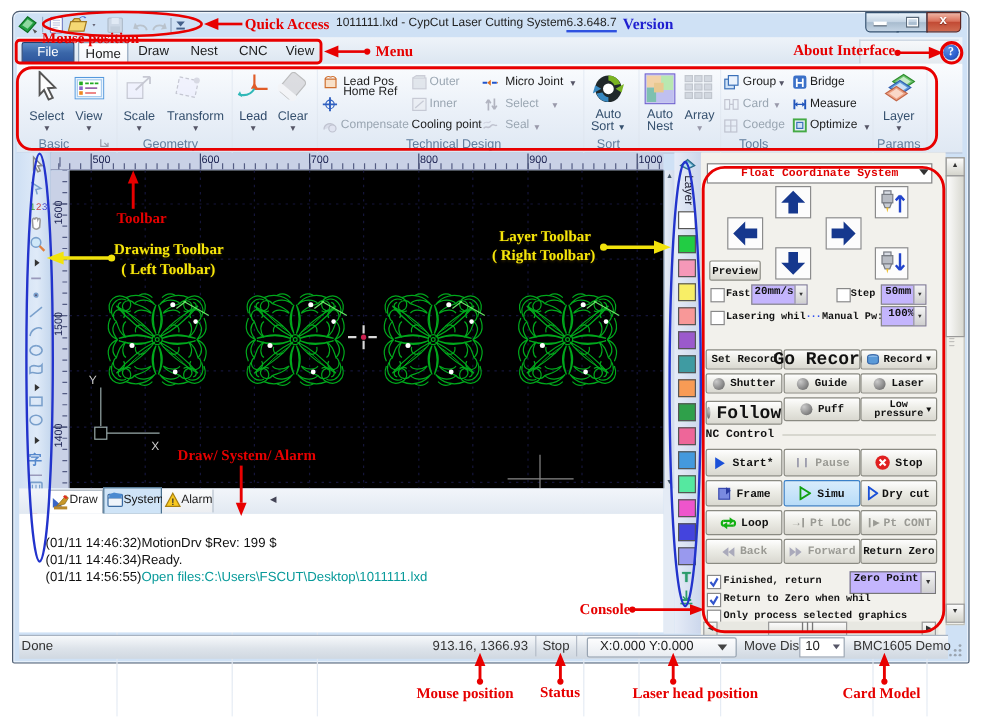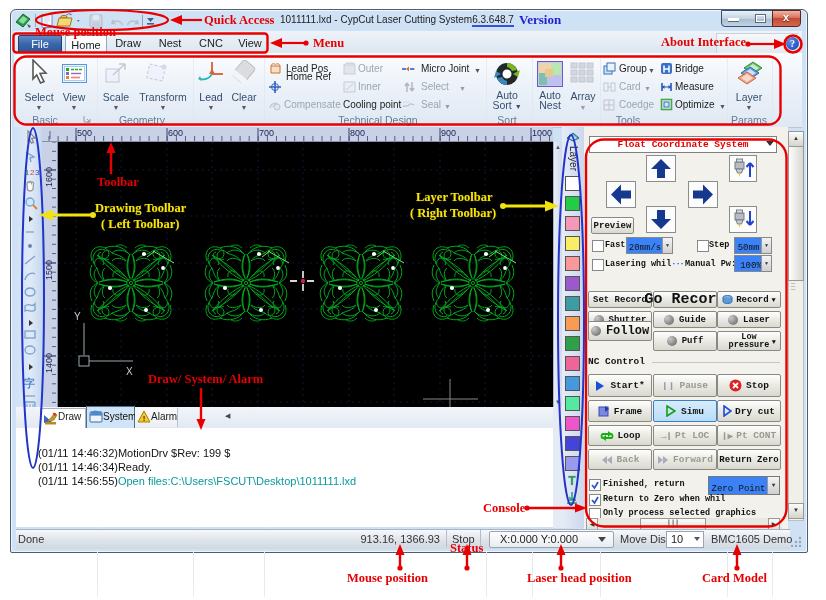--- a/index.html
+++ b/index.html
@@ -452,21 +452,21 @@
       <g>
         <rect x="5" y="6" width="9" height="7" fill="#b8bcc4" stroke="#787c84"></rect>
         <path d="M6 13h7l-1.5 4h-4z" fill="#c8ccd4" stroke="#787c84"></path>
         <path d="M8.5 17h2l-1 4z" fill="#f0c030"></path>
         <rect x="6.5" y="3" width="6" height="3" fill="#d8dce4" stroke="#787c84"></rect>
         <path d="M20 4v14M20 18l-3.5-4M20 18l3.5-4" stroke="#2244cc" stroke-width="2" fill="none"></path>
       </g>
     </svg></div>
 <div class="btn" style="left:591px;top:217px;width:41px;height:15px;font-size:9px">Preview</div>
 <style>.pl{position:absolute;font-family:"Liberation Mono",monospace;font-weight:bold;font-size:8.5px;color:#111;white-space:nowrap}
-.combo{position:absolute;background:#3b82f6;border:1px solid #888;font-family:"Liberation Mono",monospace;font-weight:normal;font-size:9px;color:#111;display:flex;align-items:flex-end;justify-content:center}
+.combo{position:absolute;background:#c4b5fd;border:1px solid #888;font-family:"Liberation Mono",monospace;font-weight:bold;font-size:9px;color:#111;display:flex;align-items:flex-start;justify-content:center}
 .cbar{position:absolute;width:9px;background:linear-gradient(#f4f4f4,#cfcfcf);border-left:1px solid #999;right:0;top:0;bottom:0;display:flex;align-items:center;justify-content:center;font-size:5px;color:#333}</style>
 <div class="cb" style="left:592px;top:240px"></div>
 <div class="pl" style="left:605px;top:240px">Fast</div>
 <div class="combo" style="left:626px;top:237px;width:45px;height:15px">
     <span style="margin-right:9px">20mm/s</span>
     <div class="cbar">▼</div>
   </div>
 <div class="cb" style="left:697px;top:240px"></div>
 <div class="pl" style="left:709px;top:240px">Step</div>
 <div class="combo" style="left:734px;top:237px;width:36px;height:15px">
@@ -483,21 +483,21 @@
 <style>.sph{display:inline-block;width:10px;height:10px;border-radius:50%;background:radial-gradient(circle at 3px 3px,#cacaca,#7e7e7e 70%,#5a5a5a);margin-right:5px;vertical-align:-1px}</style>
 <div class="btn" style="left:588px;top:291px;width:62px;height:15px;font-size:9px">Set Record</div>
 <div class="btn" style="left:653px;top:291px;width:62px;height:15px;font-size:15px">Go Record</div>
 <div class="btn" style="left:717px;top:291px;width:62px;height:15px;font-size:9px"><svg width="11" height="9" style="margin-right:3px">
       <ellipse cx="5.5" cy="2.5" rx="4.5" ry="2" fill="#86b8e8" stroke="#3a6aaa"></ellipse>
       <path d="M1 2.5v4c0 1.1 2 2 4.5 2s4.5-.9 4.5-2v-4" fill="#5a9ad8" stroke="#3a6aaa"></path>
     </svg>Record<span style="margin-left:3px;font-size:7px">▼</span></div>
 <div class="btn" style="left:588px;top:311px;width:62px;height:15px;font-size:9px"><span class="sph"></span>Shutter</div>
 <div class="btn" style="left:653px;top:311px;width:62px;height:15px;font-size:9px"><span class="sph"></span>Guide</div>
 <div class="btn" style="left:717px;top:311px;width:62px;height:15px;font-size:9px"><span class="sph"></span>Laser</div>
-<div class="btn" style="left:588px;top:321px;width:62px;height:18px;font-size:12px"><span class="sph"></span>Follow</div>
+<div class="btn" style="left:588px;top:334px;width:62px;height:18px;font-size:15px"><span class="sph"></span>Follow</div>
 <div class="btn" style="left:653px;top:331px;width:62px;height:18px;font-size:9px"><span class="sph"></span>Puff</div>
 <div class="btn" style="left:717px;top:331px;width:62px;height:18px;font-size:8.5px;line-height:8px;text-align:center">Low<br>pressure<span style="position:absolute;right:4px;top:6px;font-size:7px">▼</span></div>
 <div class="pl" style="left:588px;top:356px;font-size:9.5px">NC Control</div>
 <div class="ab" style="left:652px;top:362px;width:128px;height:1px;background:#c6c6bc"></div>
 <div class="btn" style="left:588px;top:374px;width:62px;height:21px;font-size:9.5px"><svg width="10" height="12" style="margin-right:5px">
       <path d="M1 1l8 5-8 5z" fill="#1a50d8"></path>
     </svg>Start*</div>
 <div class="btn dis" style="left:653px;top:374px;width:62px;height:21px;font-size:9.5px"><span style="color:#99a;letter-spacing:1px;margin-right:4px;font-weight:bold">❙❙</span>Pause</div>
 <div class="btn" style="left:717px;top:374px;width:62px;height:21px;font-size:9.5px"><svg width="13" height="13" style="margin-right:4px">
       <circle cx="6.5" cy="6.5" r="6" fill="#e02020"></circle>
@@ -609,21 +609,21 @@
 <div class="ab ser" style="left:661px;top:35px;font-size:12.5px">About Interface</div>
 <div class="ab ser" style="left:97px;top:175px;font-size:12.5px">Toolbar</div>
 <style>.yel{color:#f5e60a;text-shadow:0 1px 2px #221a00,0 0 1px #443300}</style>
 <div class="ab ser yel" style="left:95px;top:201px;font-size:12.5px">Drawing Toolbar</div>
 <div class="ab ser yel" style="left:101px;top:217px;font-size:12.5px">( Left Toolbar)</div>
 <div class="ab ser yel" style="left:416px;top:190px;font-size:12.5px">Layer Toolbar</div>
 <div class="ab ser yel" style="left:410px;top:206px;font-size:12.5px">( Right Toolbar)</div>
 <div class="ab ser" style="left:148px;top:372px;font-size:12.5px">Draw/ System/ Alarm</div>
 <div class="ab ser" style="left:483px;top:501px;font-size:12.5px">Console</div>
 <div class="ab ser" style="left:347px;top:571px;font-size:12.5px">Mouse position</div>
-<div class="ab ser" style="left:450px;top:541px;font-size:12.5px">Status</div>
+<div class="ab ser" style="left:450px;top:570px;font-size:12.5px">Status</div>
 <div class="ab ser" style="left:527px;top:571px;font-size:12.5px">Laser head position</div>
 <div class="ab ser" style="left:702px;top:571px;font-size:12.5px">Card Model</div>
 <svg class="ab" style="left:0;top:0;pointer-events:none" width="826" height="600" viewBox="0 0 826 600">
  <g stroke="#e80000" stroke-width="2.2" fill="none">
   <ellipse cx="102" cy="20" rx="66" ry="10"></ellipse>
   <path d="M181 20h21"></path>
   <rect x="13.5" y="33.5" width="254" height="19" rx="3" stroke-width="2.4"></rect>
   <path d="M281 43h23"></path>
   <rect x="14.5" y="56.5" width="766" height="68" rx="12" stroke-width="2.4"></rect>
   <path d="M749 44h26"></path>

